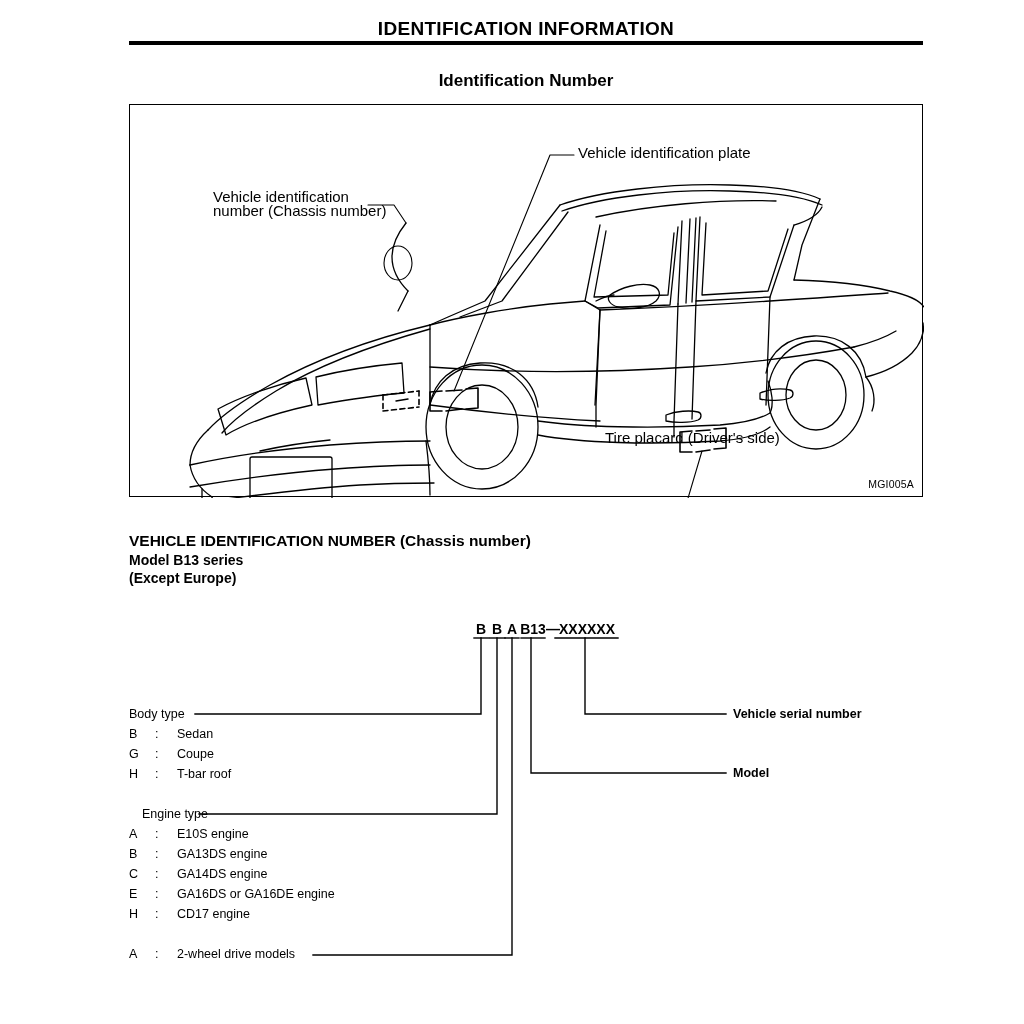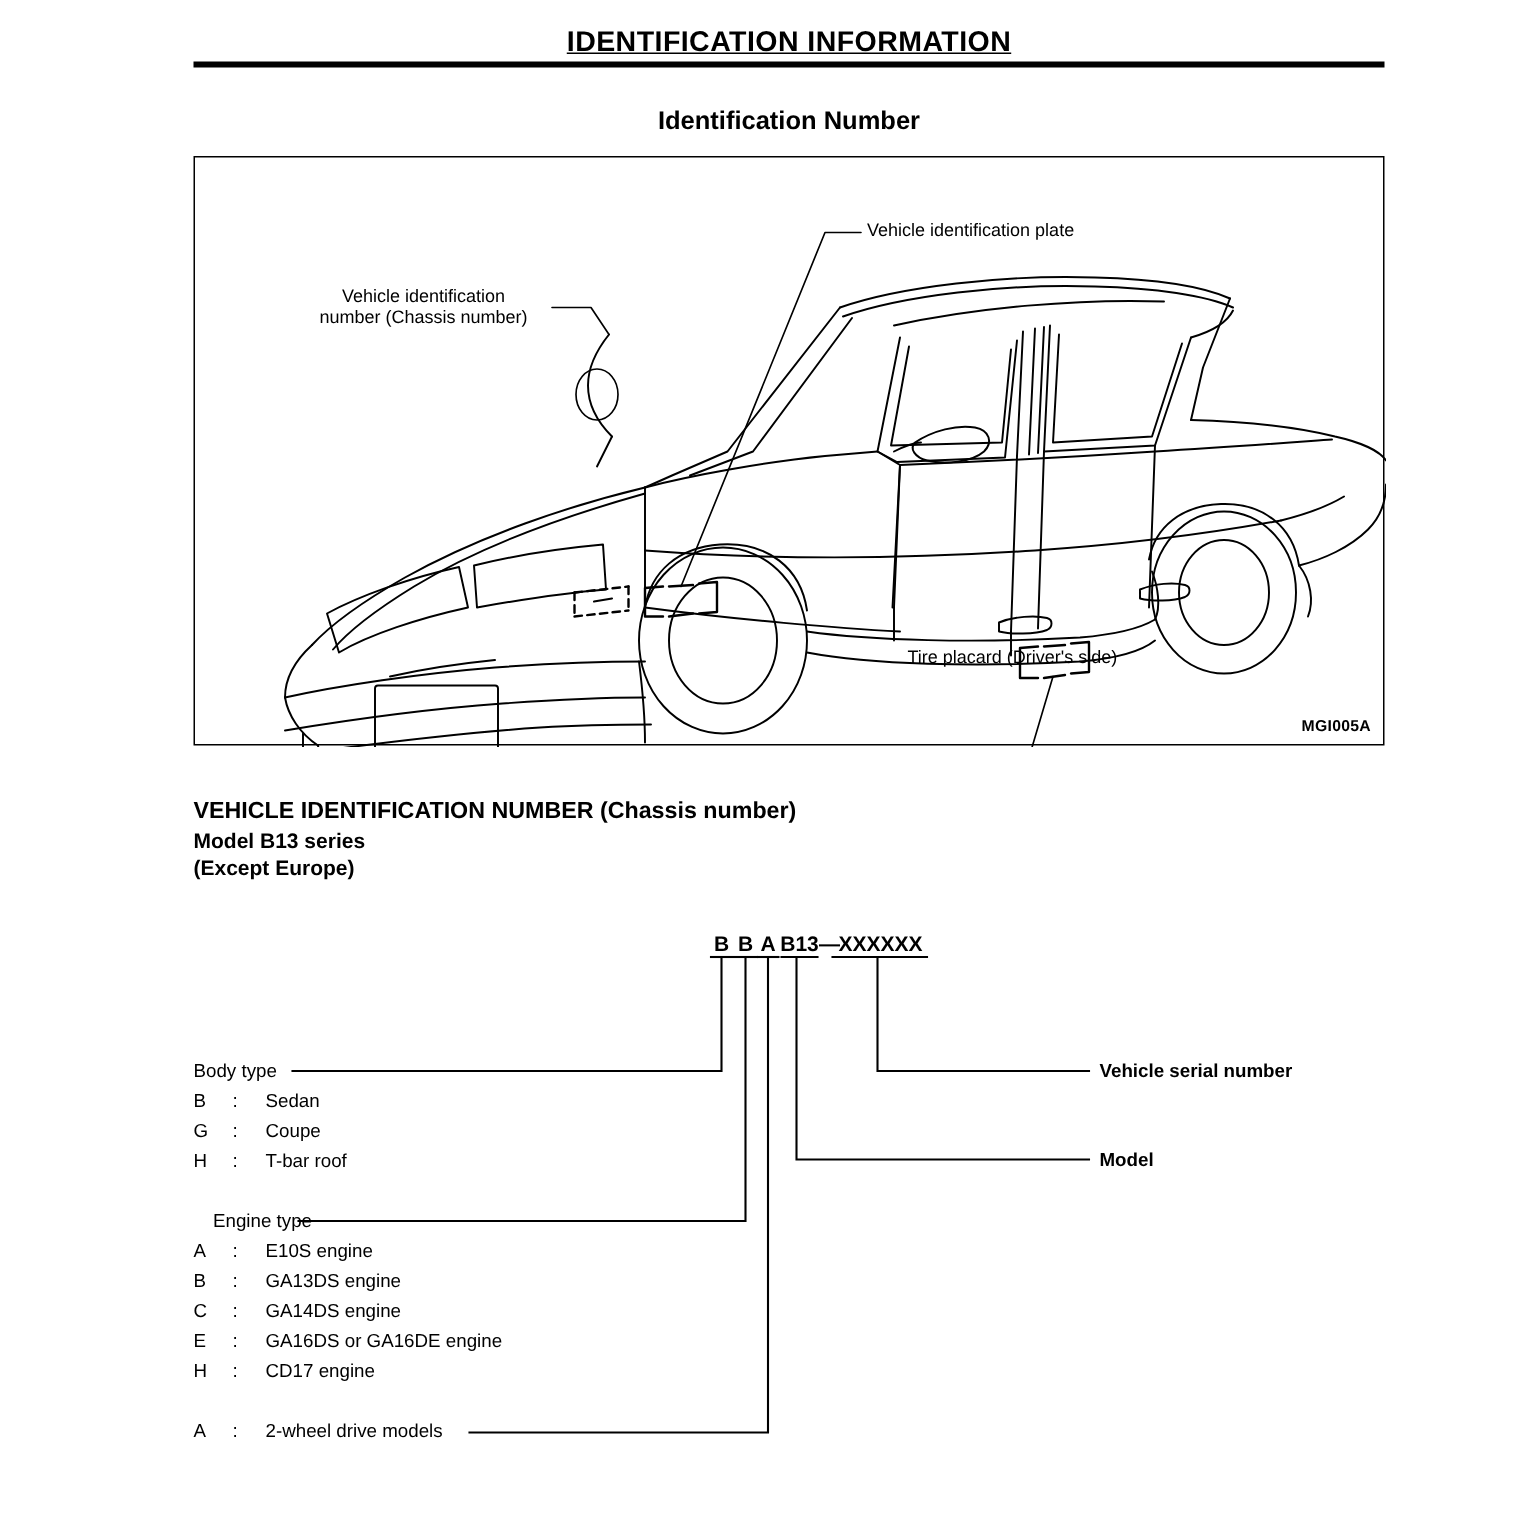--- a/index.html
+++ b/index.html
@@ -22,21 +22,20 @@
     left: 129px;
     top: 18px;
     width: 794px;
     text-align: center;
   }
   #page-header .title {
     font-size: 19px;
     font-weight: bold;
     letter-spacing: 0.3px;
     line-height: 22px;
-    text-decoration: underline;
   }
   #header-rule {
     position: absolute;
     left: 129px;
     top: 41px;
     width: 794px;
     height: 4px;
     background: #000;
   }
 
@@ -62,43 +61,43 @@
     box-sizing: border-box;
     background: #fff;
   }
   #figure-frame svg {
     position: absolute;
     left: 0;
     top: 0;
   }
   .fig-label {
     position: absolute;
-    font-size: 12px;
+    font-size: 15px;
     line-height: 14px;
     white-space: pre;
   }
   #label-vin {
     left: 83px;
     top: 85px;
-    text-align: center;
+    text-align: left;
   }
   #label-plate {
     left: 448px;
     top: 41px;
   }
   #label-tire {
     left: 475px;
     top: 326px;
   }
   #figure-code {
     position: absolute;
     right: 8px;
     bottom: 6px;
     font-size: 10.5px;
-    font-weight: bold;
+    font-weight: normal;
     letter-spacing: 0.2px;
   }
 
   
   #vin-headings {
     position: absolute;
     left: 129px;
     top: 530px;
     width: 700px;
   }

